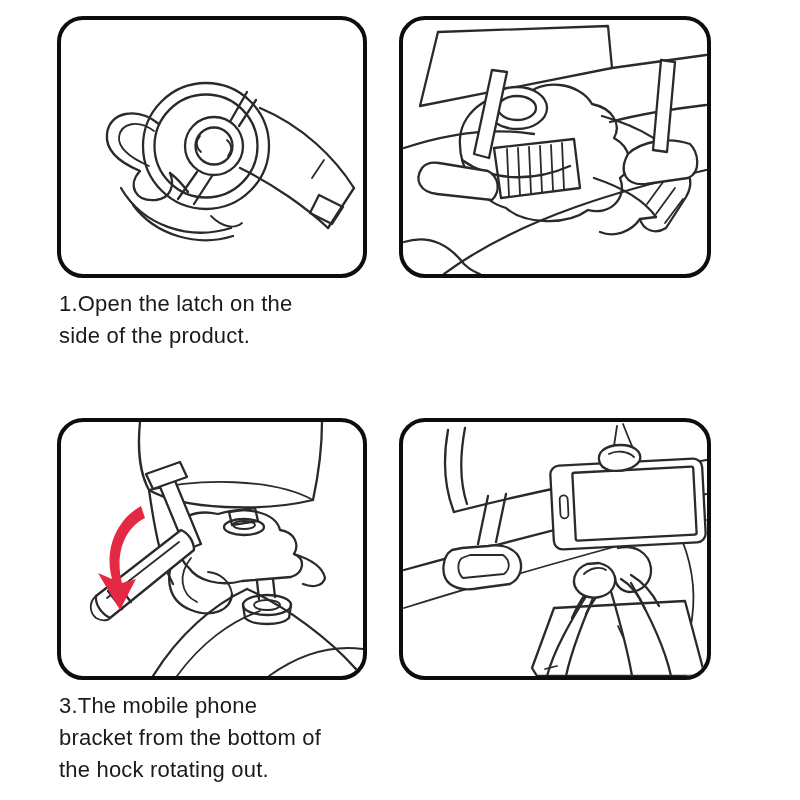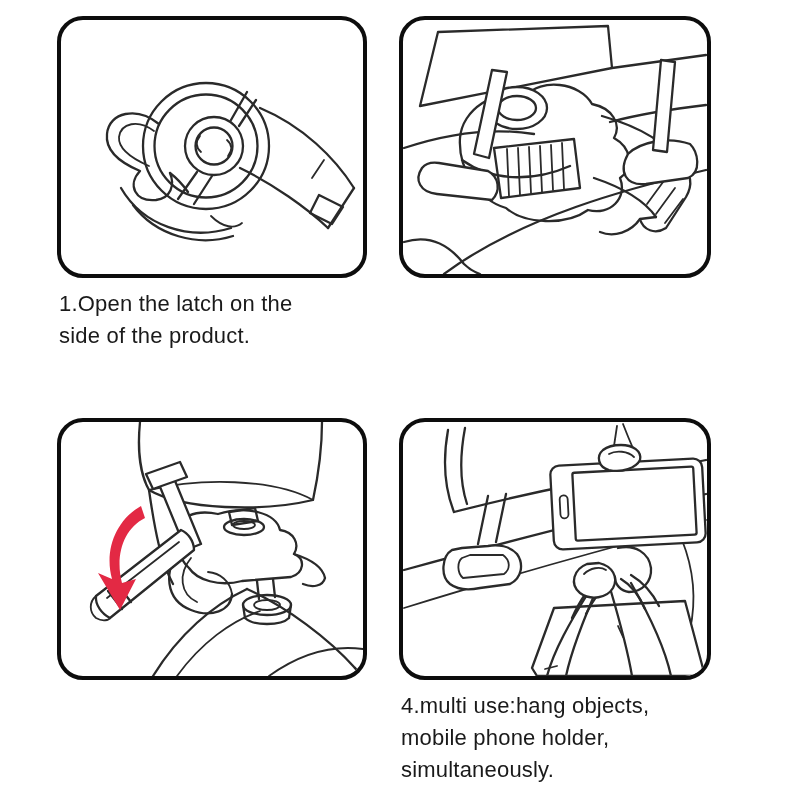--- a/index.html
+++ b/index.html
@@ -126,20 +126,23 @@
           <path class="thin" d="M35,174 C28,180 28,190 35,196 C42,200 48,198 49,196"></path>
           <path stroke="none" d="M80,84 C55,98 43,128 51,157 L37,151 L59,188 L75,157 L61,161 C54,134 62,107 84,96 Z" fill="#e32944"></path>
           <path d="M92,254 C118,212 152,183 186,167"></path>
           <path d="M186,167 C226,185 268,217 294,246"></path>
           <path class="thin" d="M116,254 C140,221 170,199 199,189"></path>
           <path class="thin" d="M208,254 C240,231 272,223 302,227"></path>
           <path d="M294,246 C297,250 300,252 302,254"></path>
         </g>
       </svg>
     </div>
+    <p class="caption">3.The mobile phone
+bracket from the bottom of
+the hock rotating out.</p>
   </div>
 
   <div class="cell">
     <div class="panel">
       <svg viewBox="0 0 302 254">
         <g class="art">
           <path d="M44,8 C38,42 42,70 50,90 M61,6 C55,38 57,64 63,82"></path>
           <path d="M50,90 C120,72 190,58 240,50 C262,46 284,42 302,38"></path>
           <path class="thin" d="M219,2 C226,20 233,36 240,50"></path>
           <path d="M0,148 C80,126 170,102 250,84 C268,80 286,76 302,72"></path>
@@ -161,18 +164,15 @@
             <rect class="thin" x="156" y="70" width="8" height="23" rx="4"></rect>
           </g>
           <path d="M214,126 C231,122 245,131 247,146 C248,160 238,170 225,170 M225,170 C217,169 211,163 211,155"></path>
           <path class="w" d="M183,142 C170,147 165,162 176,171 C187,179 203,176 209,166 C215,155 208,144 195,141 Z"></path>
           <path class="thin" d="M180,152 C186,146 196,144 202,148"></path>
           <path class="w" d="M199,28 C192,34 194,45 205,48 C218,51 232,46 236,38 C238,29 229,23 217,23 C209,23 204,24 199,28 Z"></path>
           <path class="thin" d="M205,32 C212,28 224,29 230,35"></path>
         </g>
       </svg>
     </div>
-    <p class="caption">4.multi use:hang objects,
-mobile phone holder,
-simultaneously.</p>
   </div>
 
 </div>
 
 </body></html>

